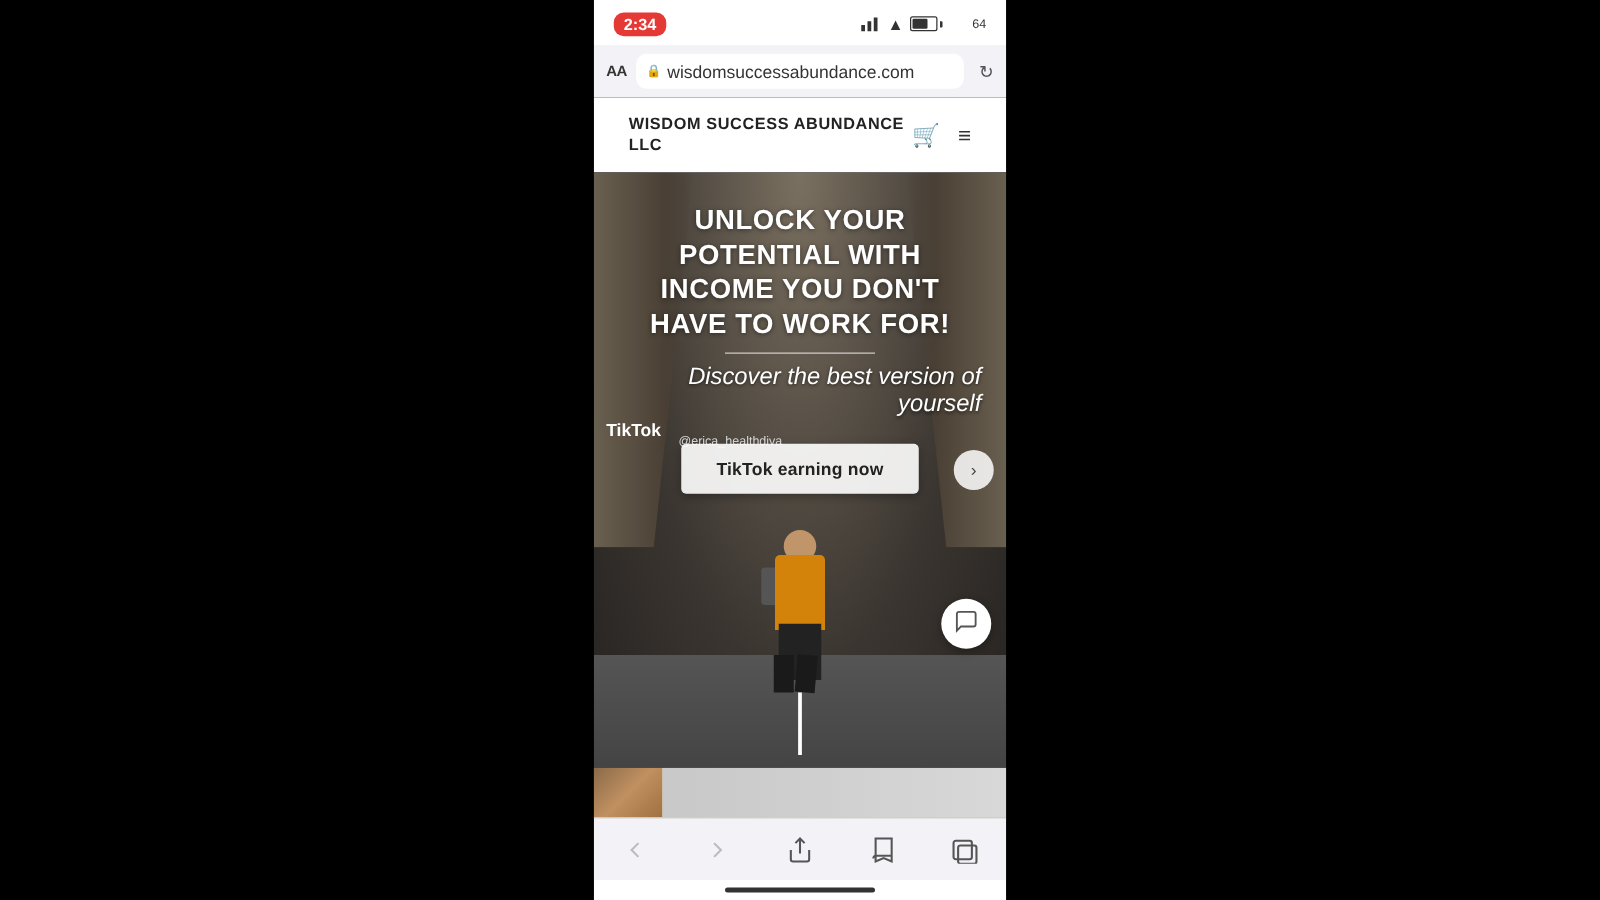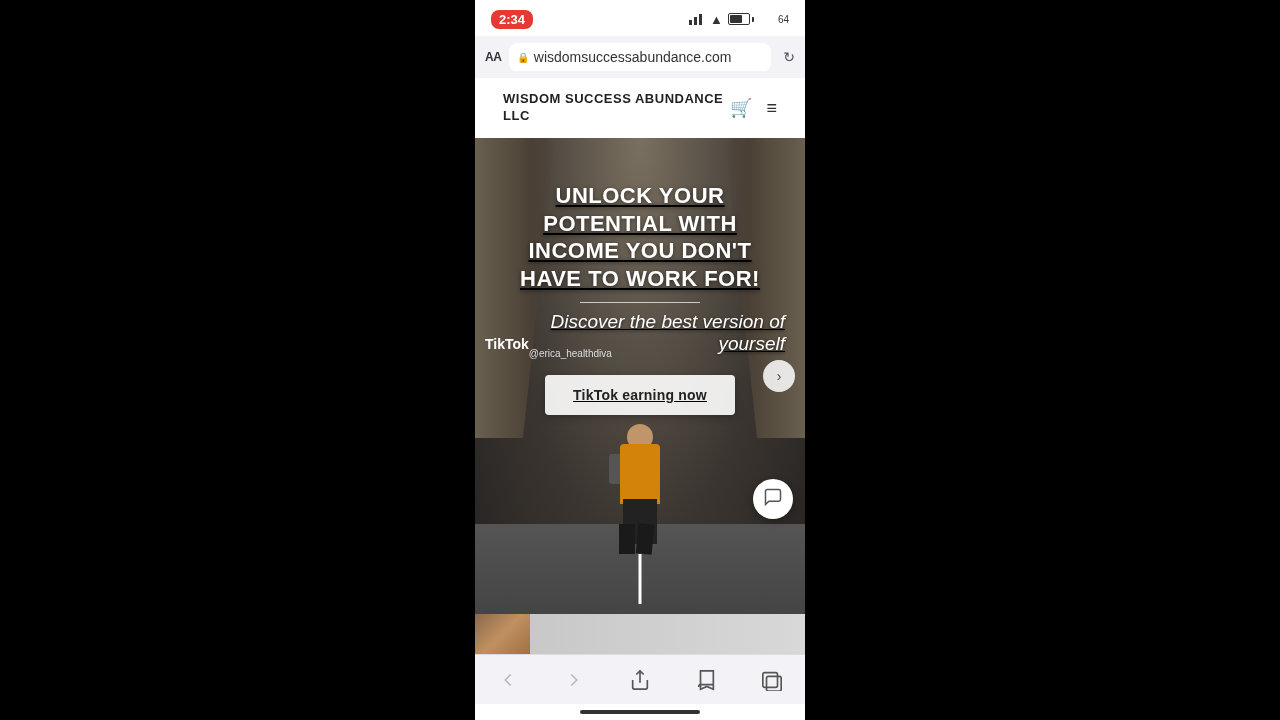--- a/index.html
+++ b/index.html
@@ -304,45 +304,44 @@
       z-index: 10;
     }
 
     
     .tiktok-watermark {
       position: absolute;
       left: 10px;
       top: 190px;
       display: flex;
       align-items: center;
-      gap: 0;
+      gap: 14px;
     }
     .tiktok-logo {
       font-size: 14px;
       color: #fff;
       font-weight: 700;
     }
     .tiktok-user {
       font-size: 10px;
       color: #ddd;
       margin-top: 20px;
     }
 
     
     .hero-content {
       position: absolute;
-      top: 44px;
+      top: 24px;
       left: 0;
       right: 0;
       display: flex;
       flex-direction: column;
       align-items: center;
       padding: 0 20px;
       z-index: 5;
-      text-decoration: underline;
     }
     .hero-headline {
       color: #fff;
       font-size: 22px;
       font-weight: 800;
       text-align: center;
       letter-spacing: 0.5px;
       line-height: 1.25;
       text-shadow: 0 1px 4px rgba(0,0,0,0.5);
       margin-bottom: 10px;

